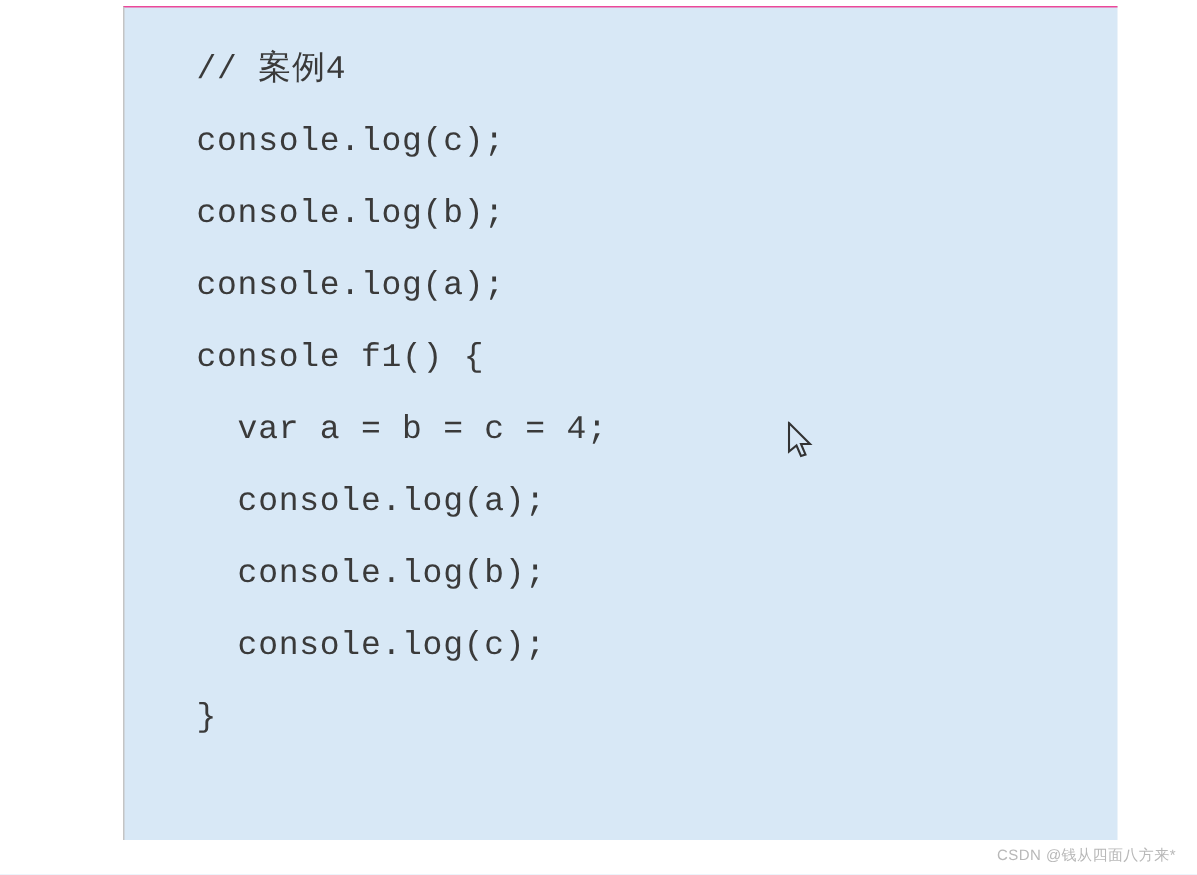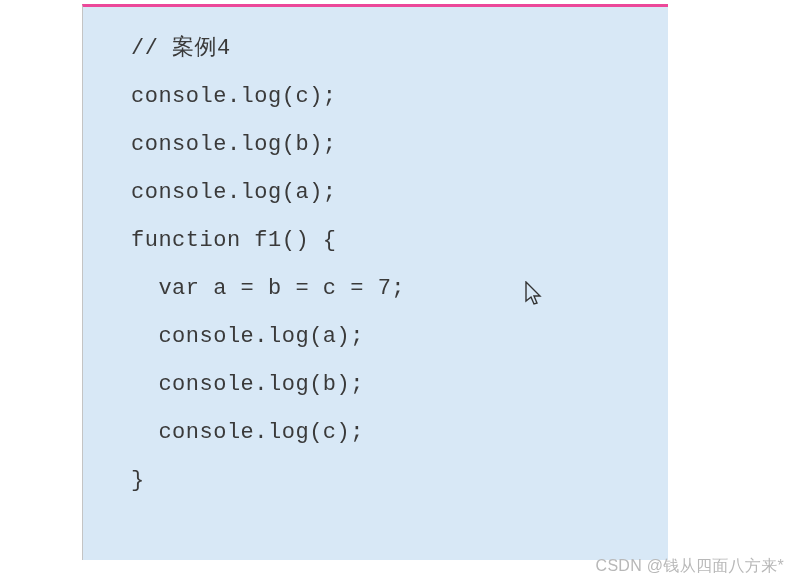--- a/index.html
+++ b/index.html
@@ -11,61 +11,61 @@
       width: 798px;
       height: 583px;
       background: #ffffff;
       position: relative;
       font-family: "Courier New", Courier, monospace;
     }
     .code-container {
       position: absolute;
       top: 4px;
       left: 82px;
-      width: 586px;
+      width: 663px;
       height: 556px;
       background: #d8e8f6;
-      border-top: 3px solid #ec4899;
+      border-top: 1px solid #ec4899;
       border-left: 1px solid #c4c4c4;
       padding: 18px 0 0 48px;
     }
     .code-line {
       font-size: 22px;
       color: #3a3a3a;
       line-height: 48px;
       font-family: "Courier New", Courier, monospace;
       letter-spacing: 0.5px;
       white-space: pre;
     }
     .watermark {
       position: absolute;
       bottom: 6px;
       right: 14px;
-      font-size: 16px;
+      font-size: 10px;
       color: #b8b8b8;
       font-family: Arial, "Microsoft YaHei", sans-serif;
       letter-spacing: 0.3px;
     }
     .cursor-icon {
       position: absolute;
       top: 281px;
       left: 525px;
       pointer-events: none;
     }
   </style>
 </head>
 <body>
 
 <div class="code-container">
   <div class="code-line">// 案例4</div>
   <div class="code-line">console.log(c);</div>
   <div class="code-line">console.log(b);</div>
   <div class="code-line">console.log(a);</div>
-  <div class="code-line">function f1() {</div>
-  <div class="code-line">  var a = b = c = 7;</div>
+  <div class="code-line">console f1() {</div>
+  <div class="code-line">  var a = b = c = 4;</div>
   <div class="code-line">  console.log(a);</div>
   <div class="code-line">  console.log(b);</div>
   <div class="code-line">  console.log(c);</div>
   <div class="code-line">}</div>
 </div>
 
 <div class="cursor-icon">
   <svg width="20" height="28" viewBox="0 0 20 28">
     <path d="M 1 1 L 1 20 L 6 16 L 9 23 L 12 22 L 9 15 L 15 15 Z" fill="none" stroke="#333333" stroke-width="1.4"></path>
   </svg>

